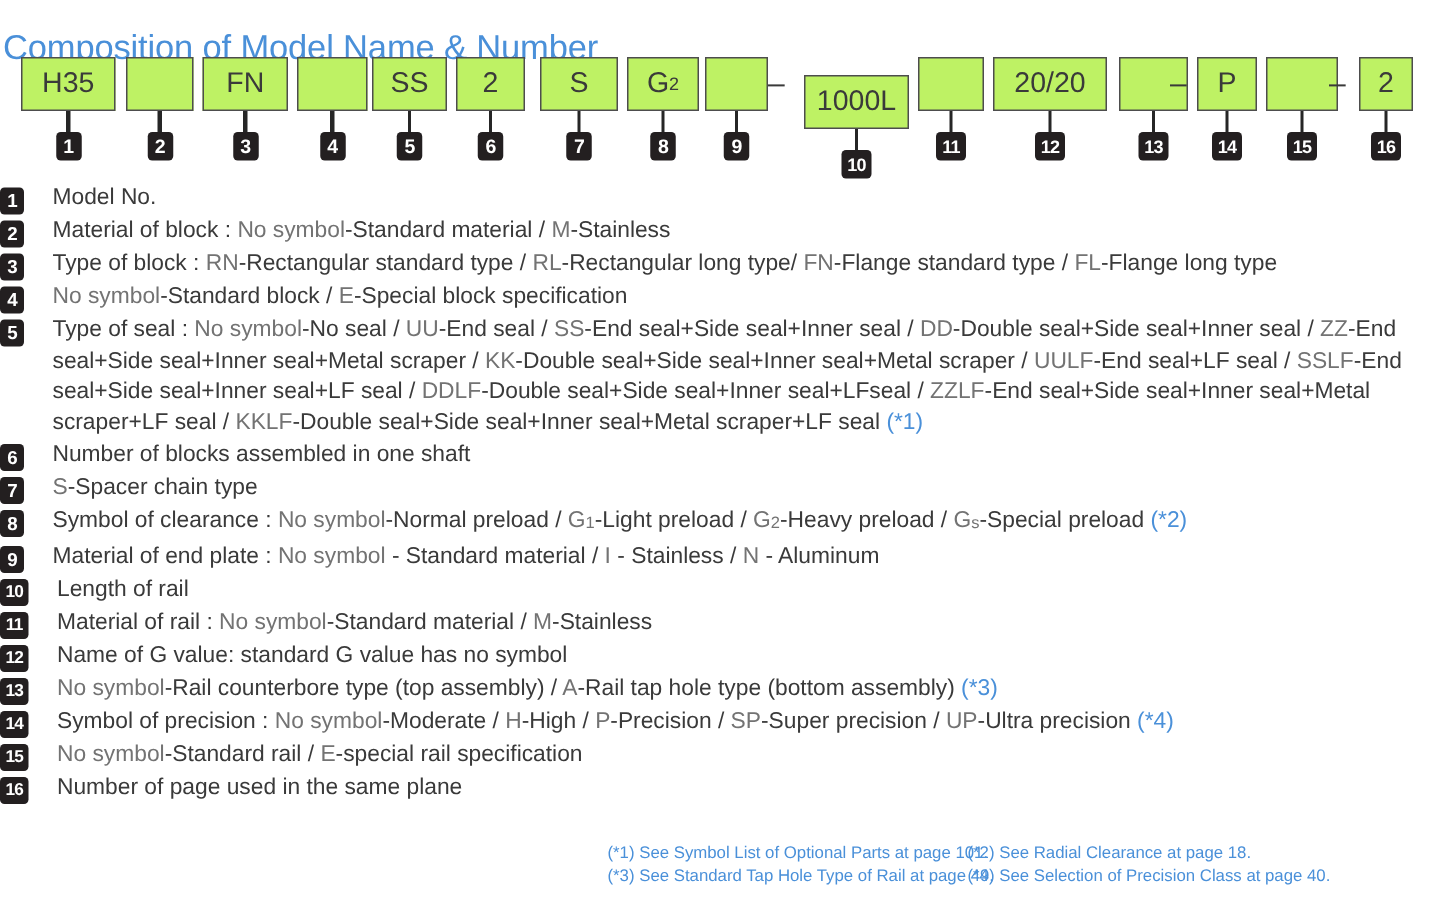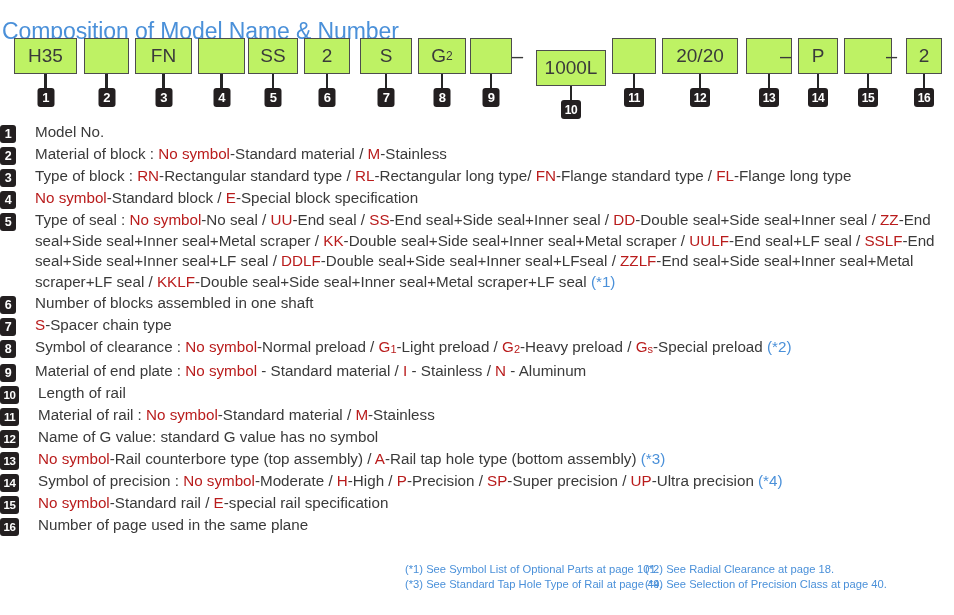--- a/index.html
+++ b/index.html
@@ -79,21 +79,21 @@
   .rowbadge.n1{width:16px;height:18px;font-size:12.5px;}
   .rowbadge.n2{width:19px;height:18px;font-size:11.5px;}
   .rowtext{
     flex:1 1 auto;
     font-size:15.2px;
     line-height:20.6px;
     color:#3a3a3a;
     max-width:925px;
     margin-left:12px;
   }
-  .sym{color:#b91c1c;}
+  .sym{color:#737373;}
   .fn{color:#4a90d9;}
   .sb{font-size:11px;vertical-align:-1px;}
 
   
   .foot{
     position:absolute;left:405px;top:562px;
     font-size:11.2px;
     line-height:15px;
     color:#4a90d9;
     white-space:nowrap;

